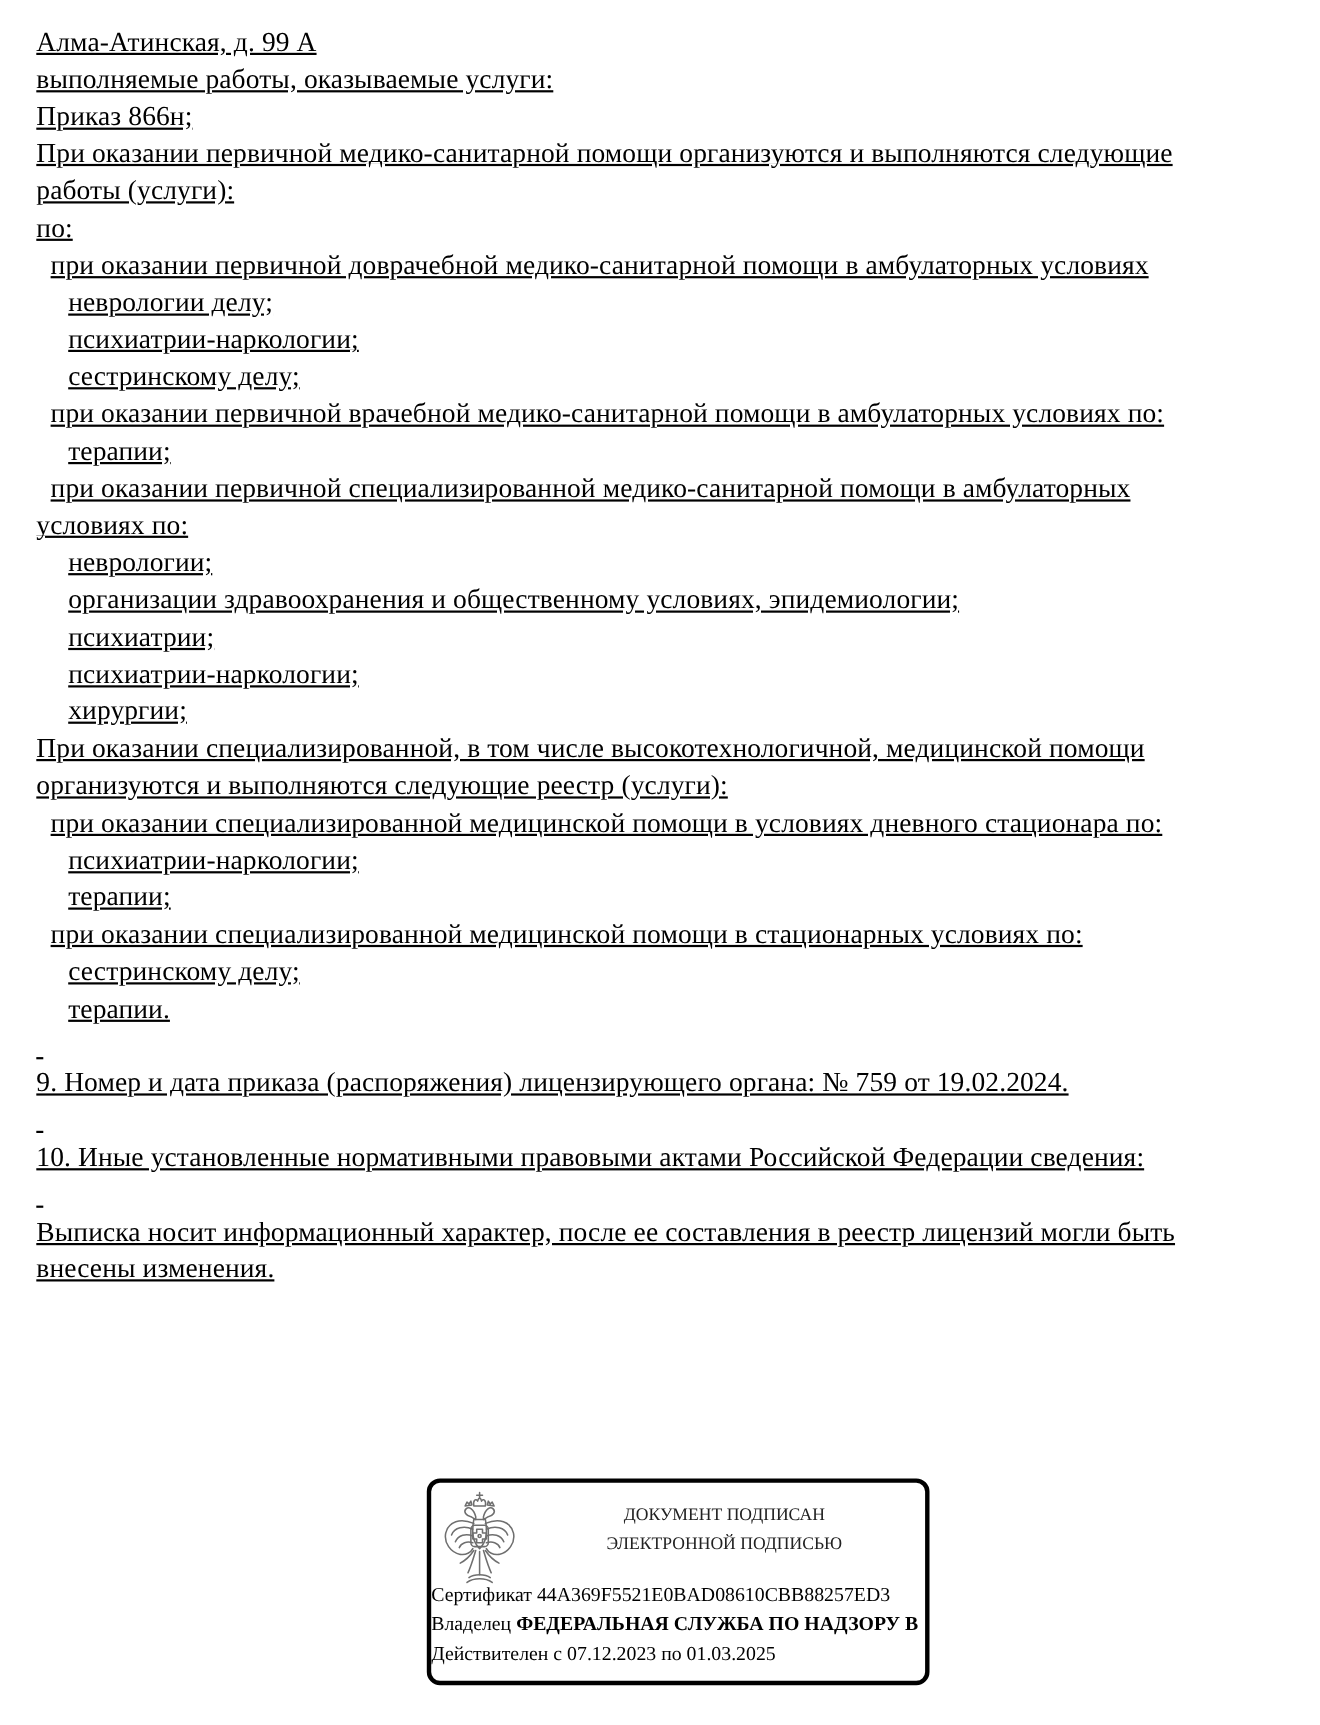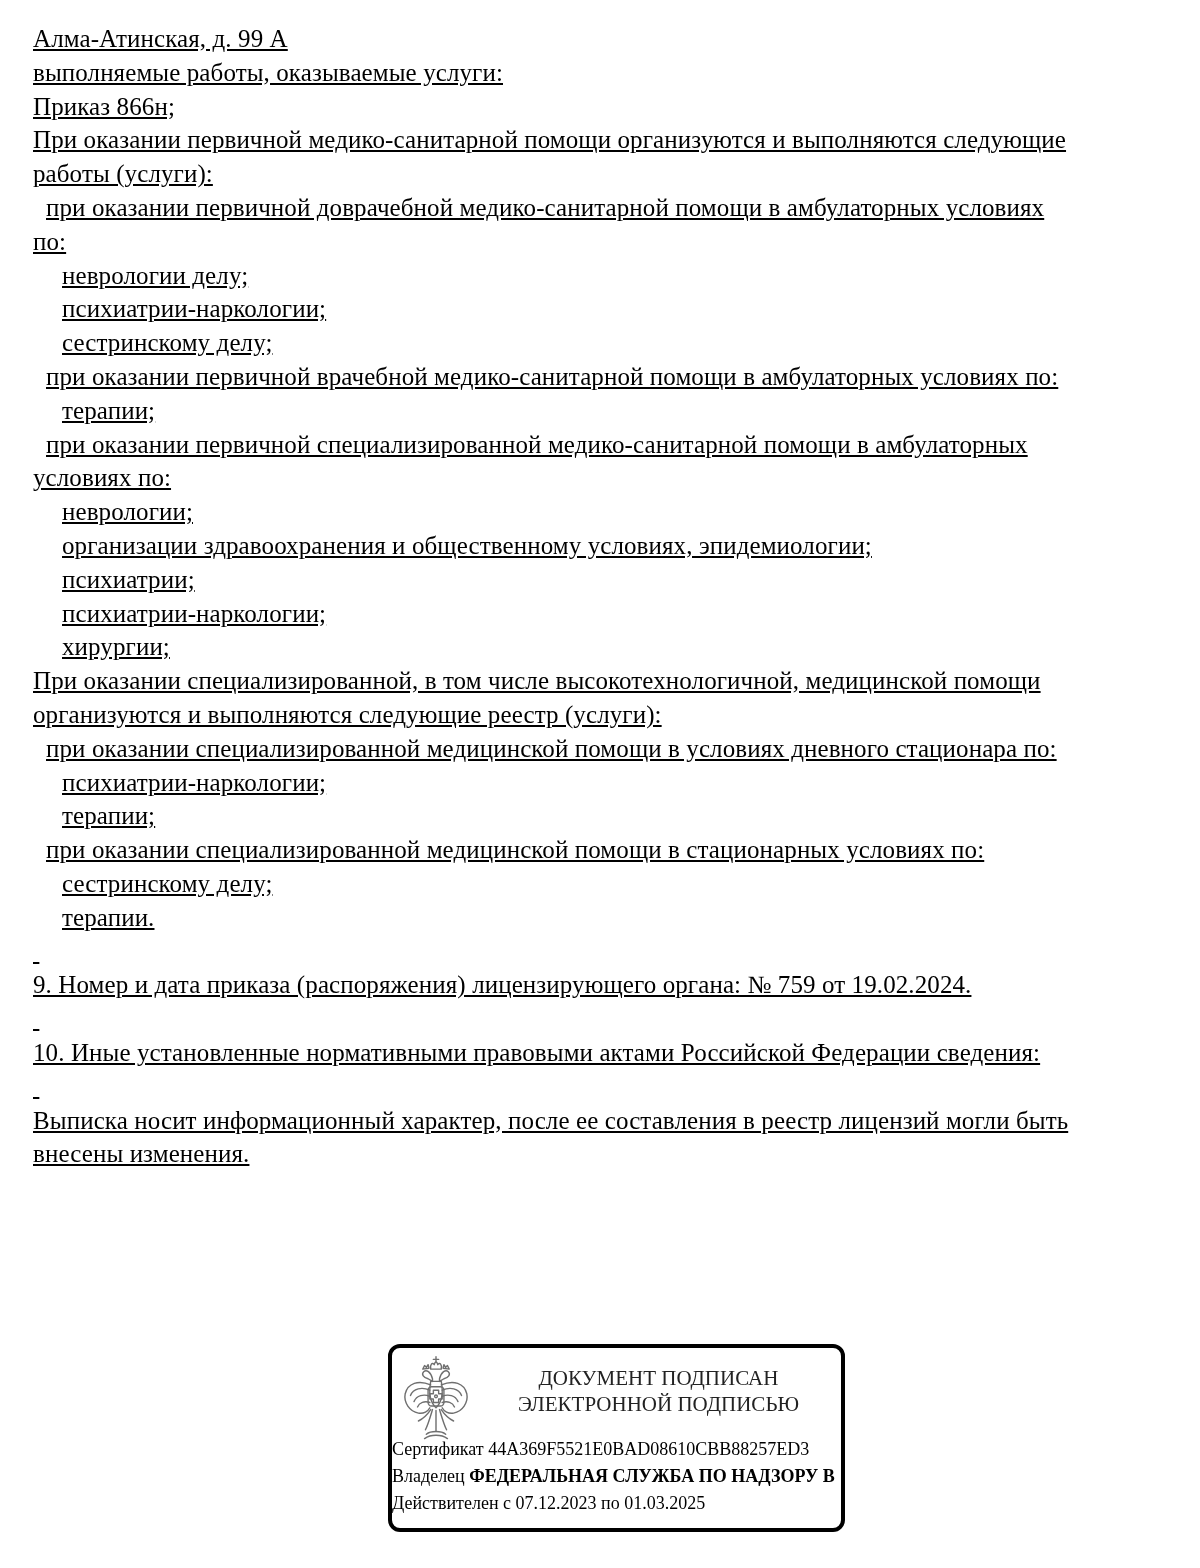--- a/index.html
+++ b/index.html
@@ -49,21 +49,21 @@
     top: 7px;
     width: 72px;
     height: 88px;
   }
   .stamp-title {
     position: absolute;
     left: 88px;
     right: 4px;
     top: 17px;
     text-align: center;
-    font-size: 21px;
+    font-size: 16px;
     line-height: 26px;
     color: #222222;
     white-space: nowrap;
   }
   .stamp-info {
     position: absolute;
     left: 0;
     top: 88px;
     right: 2px;
     font-size: 18px;
@@ -78,22 +78,22 @@
 </style>
 </head>
 <body>
 
 <div class="document-text">
     <div class="line indent-0">Алма-Атинская, д. 99 А</div>
     <div class="line indent-0">выполняемые работы, оказываемые услуги:</div>
     <div class="line indent-0">Приказ 866н;</div>
     <div class="line indent-0">При оказании первичной медико-санитарной помощи организуются и выполняются следующие</div>
     <div class="line indent-0">работы (услуги):</div>
+    <div class="line indent-0">по:</div>
     <div class="line indent-1">при оказании первичной доврачебной медико-санитарной помощи в амбулаторных условиях</div>
-    <div class="line indent-0">по:</div>
     <div class="line indent-2">неврологии делу;</div>
     <div class="line indent-2">психиатрии-наркологии;</div>
     <div class="line indent-2">сестринскому делу;</div>
     <div class="line indent-1">при оказании первичной врачебной медико-санитарной помощи в амбулаторных условиях по:</div>
     <div class="line indent-2">терапии;</div>
     <div class="line indent-1">при оказании первичной специализированной медико-санитарной помощи в амбулаторных</div>
     <div class="line indent-0">условиях по:</div>
     <div class="line indent-2">неврологии;</div>
     <div class="line indent-2">организации здравоохранения и общественному условиях, эпидемиологии;</div>
     <div class="line indent-2">психиатрии;</div>

